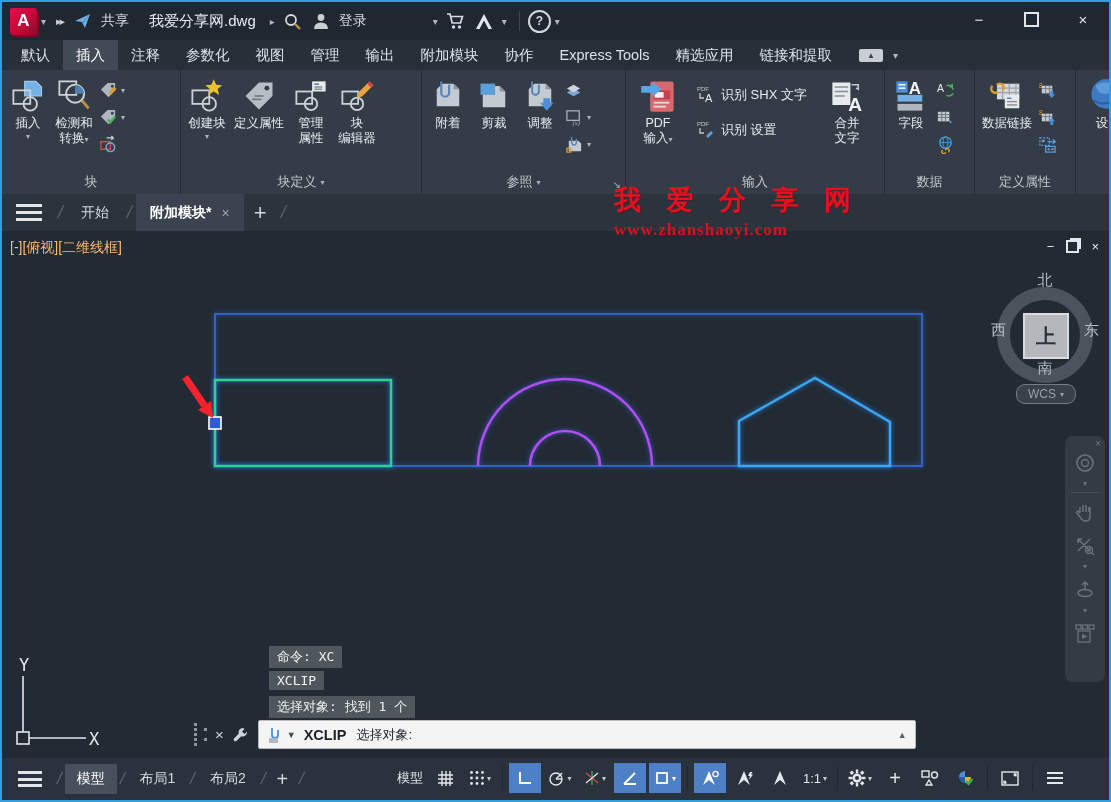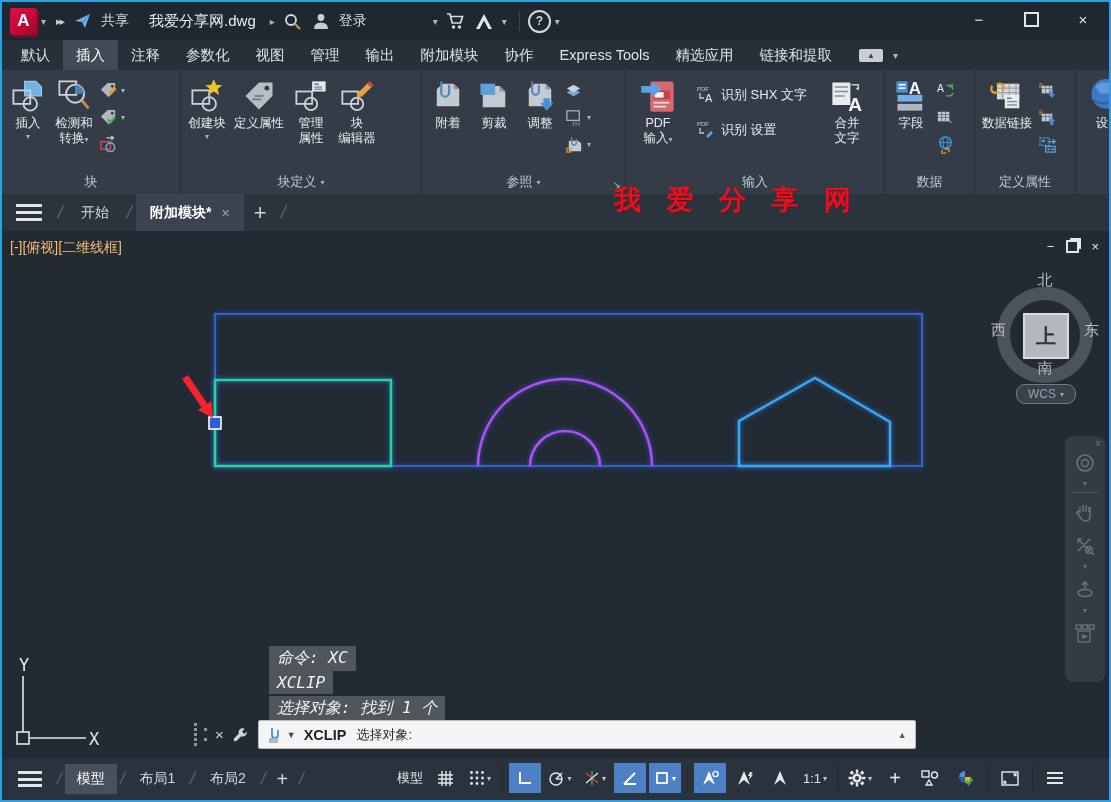--- a/index.html
+++ b/index.html
@@ -70,21 +70,21 @@
   .wcs{position:absolute;left:1014px;top:153px;width:58px;height:18px;background:#39414b;border:1px solid #737c86;border-radius:9px;
        display:flex;align-items:center;justify-content:center;gap:4px;font-size:12px;color:#98a1ab;}
   
   .navbar{position:absolute;left:1063px;top:205px;width:40px;height:246px;background:rgba(86,93,101,0.35);border-radius:8px;}
   .navbar .nvx{position:absolute;right:4px;top:2px;color:#717880;font-size:10px;}
   .nvitem{width:40px;height:34px;display:flex;align-items:center;justify-content:center;color:#6a727b;}
   .nvsep{height:1px;background:rgba(120,127,135,0.35);margin:2px 6px;}
   .nvcaret{text-align:center;color:#6a727b;font-size:8px;height:10px;line-height:8px;}
   
   .cmdchip{position:absolute;background:rgba(84,90,96,0.92);color:#f0f2f4;font-family:"DejaVu Sans Mono",monospace;
-           font-size:16px;padding:2px 8px;white-space:pre;font-style:italic;}
+           font-size:13px;padding:2px 8px;white-space:pre;}
   .cmdrow{position:absolute;left:192px;top:489px;display:flex;align-items:center;}
   .cmd-grip{display:flex;flex-direction:column;gap:2px;margin-right:8px;}
   .cmd-grip i{display:block;width:3px;height:3px;background:#8d959e;}
   .cmd-grip .r2{width:7px;height:3px;background:transparent;border-left:3px solid #8d959e;border-right:3px solid #8d959e;}
   .cmdtool{color:#cfd4da;font-size:15px;margin-right:9px;}
   .cmdbar{width:658px;height:29px;background:#f4f4f4;border:1px solid #b9bcbf;border-radius:2px;display:flex;align-items:center;
           padding:0 8px;color:#1d2126;box-sizing:border-box;}
   .cmdbar .ccaret{font-size:9px;color:#444a51;margin:0 8px 0 4px;}
   .cmdbar .ccmd{font-weight:bold;font-size:14.5px;font-family:"Liberation Sans",sans-serif;margin-right:10px;}
   .cmdbar .cprompt{font-size:13px;}
@@ -567,20 +567,21 @@
     <span class="ftab active">
         <span>附加模块*</span>
         <span class="tclose">×</span>
       </span>
     <span class="ftplus">+</span>
     <span class="ftslash">/</span>
   </div>
 
   <div class="watermark">
     <div class="wm1">我 爱 分 享 网</div>
+    <div class="wm2">www.zhanshaoyi.com</div>
   </div>
 
   <div class="canvas">
     <svg id="draw-svg" width="1107" height="527" viewBox="0 0 1107 527">
         <rect x="213" y="83" width="707" height="152" fill="none" stroke="#3262c8" stroke-width="2" style="filter: drop-shadow(rgba(46, 106, 220, 0.75) 0px 0px 2.5px);"></rect>
         <path d="M 476 235 A 87 87 0 0 1 650 235" fill="none" stroke="#b44df2" stroke-width="2.5" style="filter: drop-shadow(rgba(64, 96, 240, 0.8) 0px 0px 2.5px);"></path>
         <path d="M 528 235 A 35 35 0 0 1 598 235" fill="none" stroke="#b44df2" stroke-width="2.5" style="filter: drop-shadow(rgba(64, 96, 240, 0.8) 0px 0px 2.5px);"></path>
         <polygon points="737,235 737,190 813,147 888,191 888,235" fill="none" stroke="#3ba6f2" stroke-width="2.5" style="filter: drop-shadow(rgba(40, 140, 245, 0.8) 0px 0px 2.5px);"></polygon>
         <rect x="213" y="149" width="176" height="86" fill="none" stroke="#29d58c" stroke-width="2.5" style="filter: drop-shadow(rgba(45, 120, 245, 0.95) 0px 0px 2.5px);"></rect>
         <rect x="207" y="186" width="12" height="12" fill="#2d5cd8" stroke="#ffffff" stroke-width="1.6"></rect>

